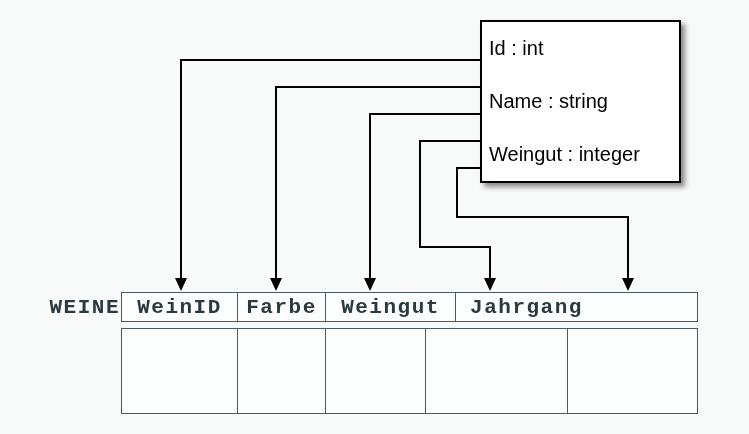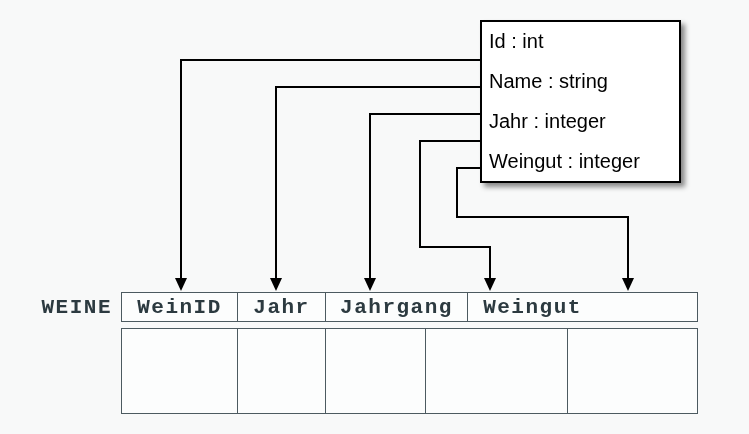--- a/index.html
+++ b/index.html
@@ -44,21 +44,21 @@
 
   
   .mono{
     font-family:"Liberation Mono","DejaVu Sans Mono",monospace;
     font-weight:bold;
     font-size:21px;
     letter-spacing:1.5px;
     color:#2c3a40;
   }
   .weine-label{
-    position:absolute;left:26px;top:292px;width:86px;height:30px;
+    position:absolute;left:34px;top:292px;width:86px;height:30px;
     display:flex;align-items:center;justify-content:flex-end;text-align:center;
   }
   .trow{
     position:absolute;left:121px;width:577px;
     box-sizing:border-box;
     border:1px solid #4c5a60;
     background:#fcfdfd;
     display:flex;
   }
   .trow.header{top:292px;height:30px;}
@@ -96,32 +96,31 @@
     <g>
       <path d="M 480 168 L 457 168 L 457 217 L 628 217 L 628 279"></path>
       <polygon points="622,278 634,278 628,291"></polygon>
     </g>
   </svg>
 
   <div class="wein-box">
     <div class="attrs">
       <div class="attr">Id : int</div>
       <div class="attr">Name : string</div>
-      <div class="attr">Jahr : integer</div>
       <div class="attr">Weingut : integer</div>
     </div>
   </div>
 
   <div class="weine-label mono">WEINE</div>
 
   <div class="trow header">
     <div class="tcell mono c0">WeinID</div>
-    <div class="tcell mono c1">Jahr</div>
+    <div class="tcell mono c1">Farbe</div>
+    <div class="tcell mono c4">Weingut</div>
     <div class="tcell mono c3">Jahrgang</div>
-    <div class="tcell mono c4">Weingut</div>
   </div>
 
   <div class="trow body">
     <div class="tcell c0"></div>
     <div class="tcell c1"></div>
     <div class="tcell c2"></div>
     <div class="tcell c3"></div>
     <div class="tcell c4"></div>
   </div>
 

